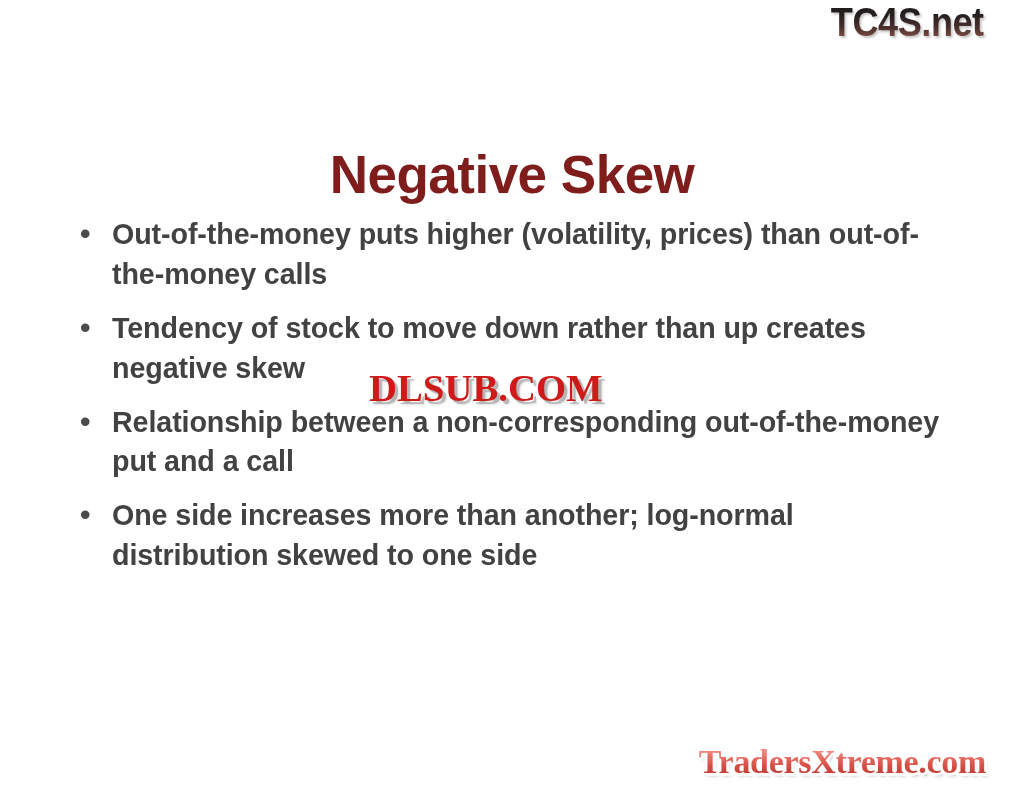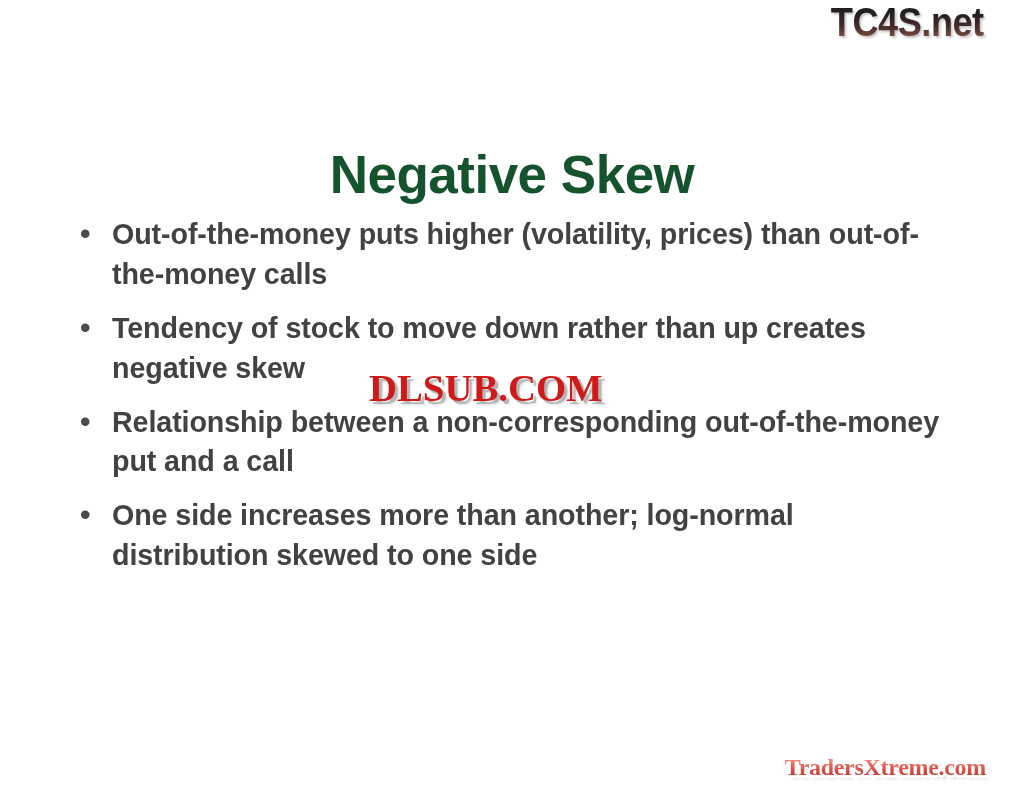--- a/index.html
+++ b/index.html
@@ -50,21 +50,21 @@
   .slide-title {
     position: absolute;
     left: 0;
     top: 112px;
     width: 1024px;
     text-align: center;
     font-family: "Liberation Sans", sans-serif;
     font-weight: 700;
     font-size: 53px;
     line-height: 1;
-    color: #14532d;
+    color: #7f1d1d;
     letter-spacing: -0.5px;
   }
 
   
   .body-list {
     position: absolute;
     left: 68px;
     top: 214px;
     width: 912px;
     margin: 0;
@@ -117,21 +117,21 @@
        4px 4px 2px rgba(150,150,150,0.30);
   }
 
   
   .watermark-footer {
     position: absolute;
     right: 6px;
     bottom: 12px;
     font-family: "Liberation Serif", "DejaVu Serif", serif;
     font-weight: 700;
-    font-size: 24px;
+    font-size: 34px;
     line-height: 1;
     white-space: nowrap;
     letter-spacing: -0.3px;
   }
   .watermark-footer .wm-stroke {
     position: absolute;
     left: 0;
     top: 0;
     color: #ffffff;
     -webkit-text-stroke: 6px #ffffff;

